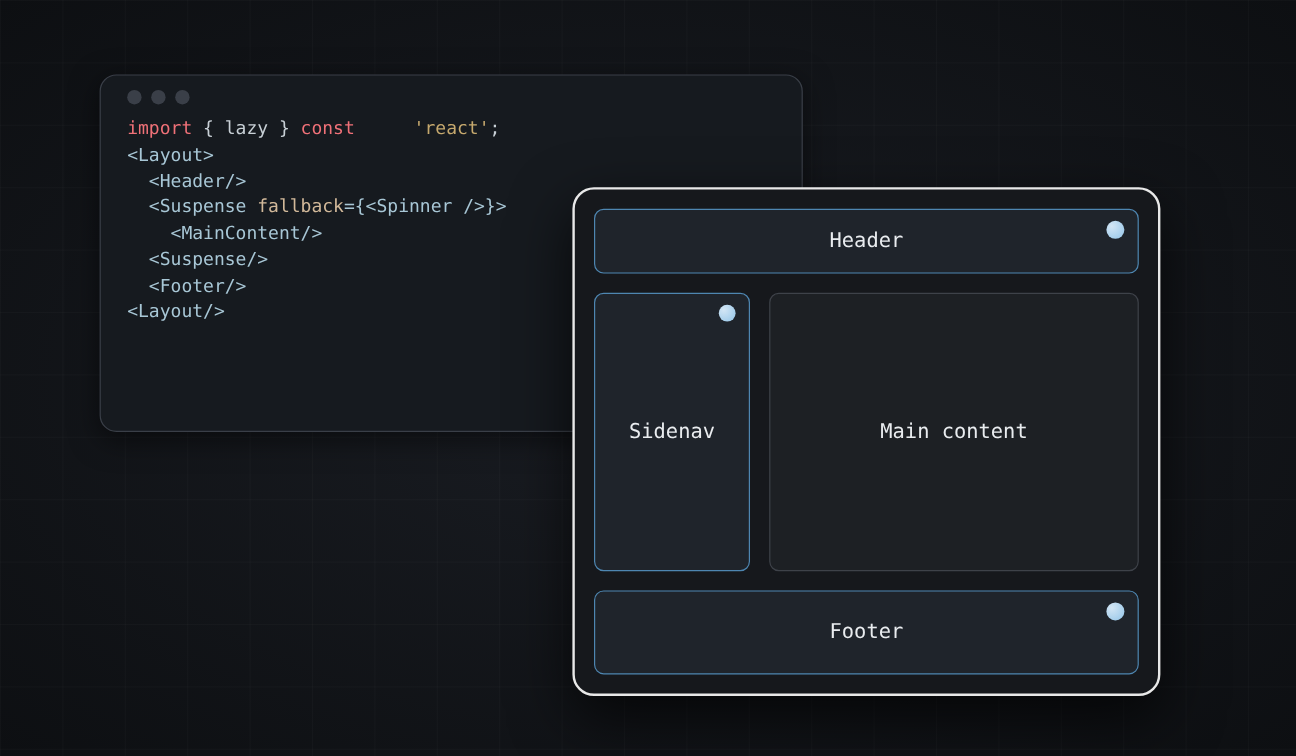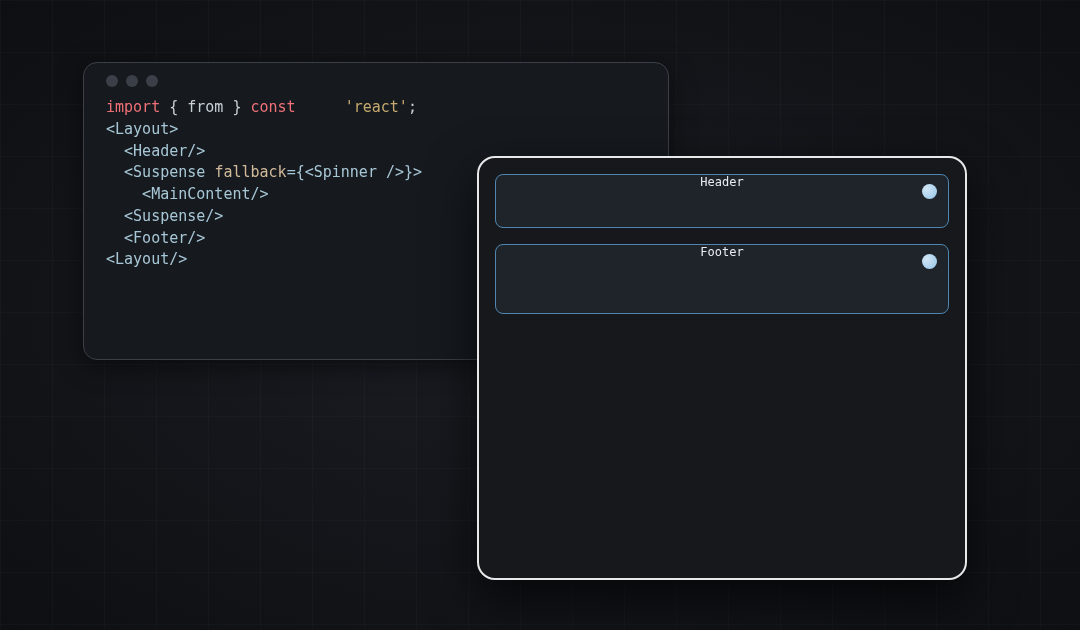--- a/index.html
+++ b/index.html
@@ -71,23 +71,23 @@
     flex-direction: column;
     gap: 16px;
   }
   .panel {
     position: relative;
     border: 1px solid #4e86b1;
     border-radius: 8px;
     background: rgba(39,48,57,0.5);
     color: #e9ecef;
     display: flex;
-    align-items: flex-start;
+    align-items: center;
     justify-content: center;
-    font-size: 12px;
+    font-size: 17px;
   }
   .panel-header { height: 54px; }
   .panel-footer { height: 70px; }
   .panel-dot {
     position: absolute;
     top: 9px; right: 11px;
     width: 15px; height: 15px;
     border-radius: 50%;
     background: radial-gradient(circle at 30% 30%, #d3e6f5 0%, #93c5e8 100%);
   }
@@ -105,40 +105,49 @@
 </head>
 <body>
 
 <div class="code-window">
   <div class="traffic-lights">
     <span></span>
     <span></span>
     <span></span>
   </div>
 
-  <div class="code-line"><span class="imp">import</span><span class="fn"> { from } </span><span class="imp">const</span><span class="str"> 'react'</span><span class="pun">;</span></div>
+  <div class="code-line"><span class="imp">import</span><span class="fn"> { lazy } </span><span class="imp">const</span><span class="str"> 'react'</span><span class="pun">;</span></div>
 
 
   <div class="code-line"></div>
 
   <div class="code-line tag">&lt;Layout&gt;</div>
   <div class="code-line tag">  &lt;Header/&gt;</div>
   <div class="code-line"><span class="tag">  &lt;Suspense </span><span class="attr">fallback</span><span class="tag">={&lt;Spinner /&gt;}&gt;</span></div>
   <div class="code-line tag">    &lt;MainContent/&gt;</div>
   <div class="code-line tag">  &lt;Suspense/&gt;</div>
   <div class="code-line tag">  &lt;Footer/&gt;</div>
   <div class="code-line tag">&lt;Layout/&gt;</div>
 </div>
 
 <div class="layout-window">
 
   <div class="panel panel-header">
     <span>Header</span>
     <span class="panel-dot"></span>
   </div>
 
+  <div class="mid-row">
+    <div class="panel panel-sidenav">
+      <span>Sidenav</span>
+      <span class="panel-dot small"></span>
+    </div>
+    <div class="panel panel-main">
+      <span>Main content</span>
+    </div>
+  </div>
 
   <div class="panel panel-footer">
     <span>Footer</span>
     <span class="panel-dot"></span>
   </div>
 
 </div>
 
 </body></html>

